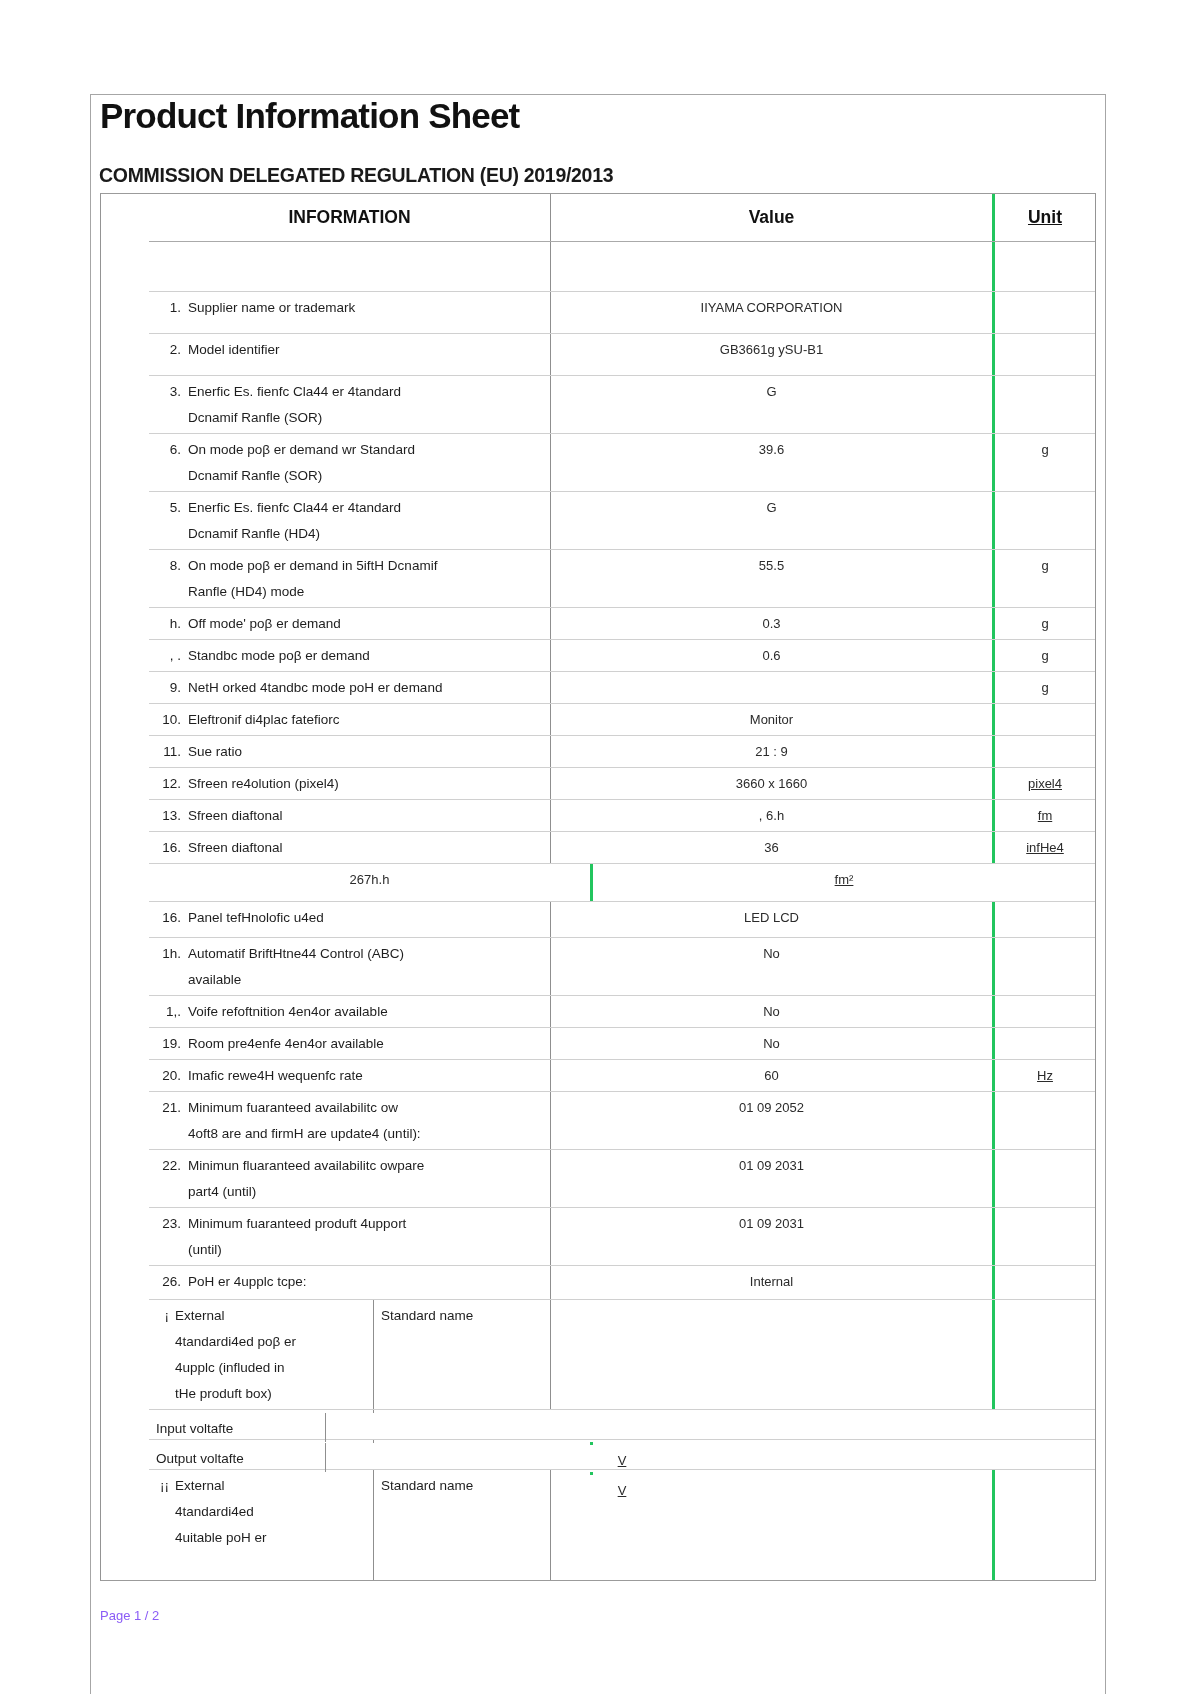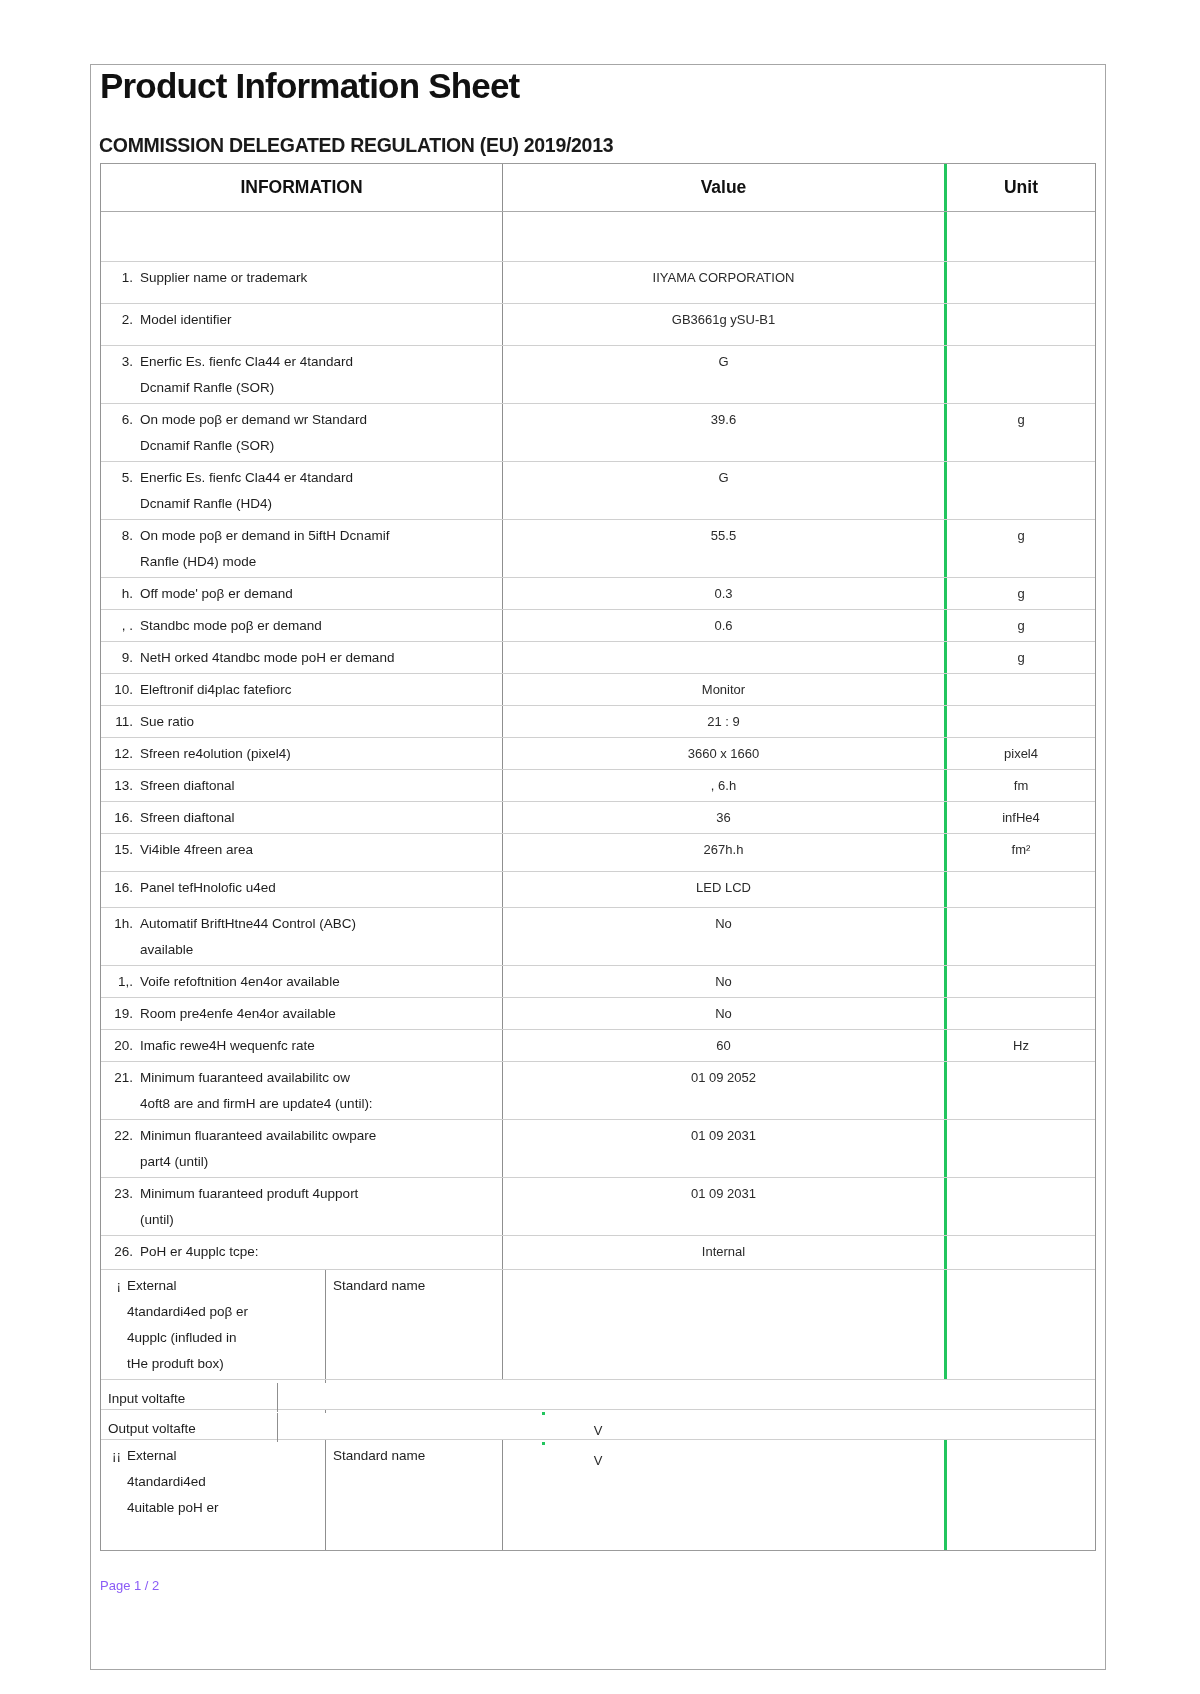--- a/index.html
+++ b/index.html
@@ -3,21 +3,21 @@
 <meta charset="utf-8">
 <style>
   html,body { margin:0; padding:0; background:#ffffff; }
   body {
     width:1200px; height:1694px;
     font-family:"Liberation Sans", sans-serif;
     color:#1e1e1e;
     position:relative;
     overflow:hidden;
   }
-  .sheet { position:absolute; inset:0; filter: blur(0.45px); }
+  .sheet { position:absolute; inset:0; filter: blur(0.45px); margin-top: 30px; }
 
   .page-border {
     position:absolute; left:90px; top:64px; width:1014px; height:1604px;
     border:1px solid #a6a6a6;
   }
 
   .title {
     position:absolute; left:100px; top:66px;
     font-size:35px; font-weight:bold; letter-spacing:-0.8px; color:#111;
     white-space:nowrap;
@@ -28,27 +28,28 @@
     white-space:nowrap;
     font-weight:bold;
   }
 
   .info-table {
     position:absolute; left:100px; top:163px; width:996px;
     box-sizing:border-box;
     border-left:1px solid #949494; border-right:1px solid #949494;
     border-top:1px solid #9b9b9b; border-bottom:1px solid #9b9b9b;
     background:#fff;
+    padding-left:48px;
   }
   .row { display:flex; border-bottom:1px solid #d0d0d0; box-sizing:border-box; }
   .row:last-child { border-bottom:none; }
   .c { box-sizing:border-box; padding-top:3px; }
   .c1 { width:402px; border-right:1px solid #8f8f8f; display:flex; }
   .c2 { width:444px; border-right:3px solid #22c55e; text-align:center; font-size:13px; line-height:26px; color:#2b2b2b; }
-  .c3 { flex:1; text-align:center; font-size:13px; line-height:26px; color:#2b2b2b; }
+  .c3 { flex:1; text-align:center; font-size:13px; line-height:26px; color:#2b2b2b;text-decoration:underline; }
   .num { flex:none; width:32px; text-align:right; padding-right:7px; font-size:13.5px; line-height:26px; }
   .lbl { white-space:pre-line; font-size:13.5px; line-height:26px; padding-right:4px; }
 
   
   .row.hdr { border-bottom:1px solid #aaaaaa; }
   .row.hdr .c1 { justify-content:center; }
   .hcell { font-size:17.5px; font-weight:bold; line-height:40px; color:#111; }
 
   
   .cA { box-sizing:border-box; width:225px; border-right:1px solid #8f8f8f; display:flex; padding-top:3px; }
@@ -222,24 +223,20 @@
     <div class="row h1">
       <div class="c c1">
           <span class="num">16.</span>
           <span class="lbl">Sfreen diaftonal</span>
         </div>
       <div class="c c2">36</div>
       <div class="c c3">infHe4</div>
     </div>
 
     <div class="row h15">
-      <div class="c c1">
-          <span class="num">15.</span>
-          <span class="lbl">Vi4ible 4freen area</span>
-        </div>
       <div class="c c2">267h.h</div>
       <div class="c c3">fm²</div>
     </div>
 
     <div class="row h16">
       <div class="c c1">
           <span class="num">16.</span>
           <span class="lbl">Panel tefHnolofic u4ed</span>
         </div>
       <div class="c c2">LED LCD</div>

